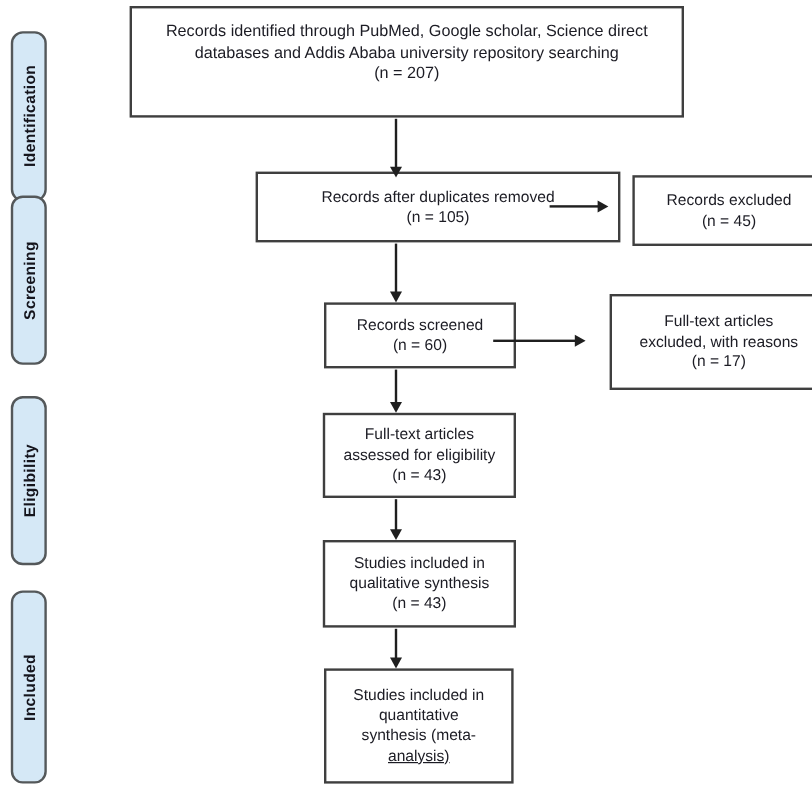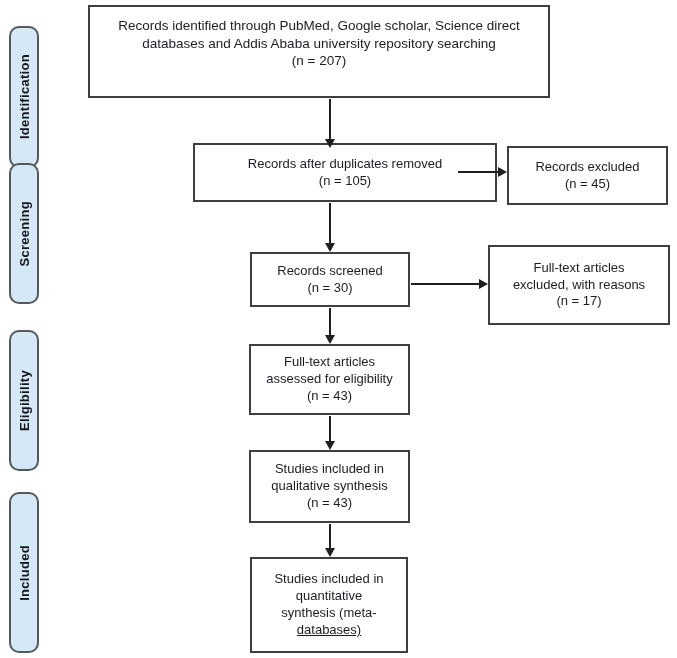--- a/index.html
+++ b/index.html
@@ -43,20 +43,21 @@
   .box {
     position: absolute;
     background: #ffffff;
     border: 2px solid #3f3f3f;
     display: flex;
     align-items: center;
     justify-content: center;
     color: #1c1c24;
     font-size: 13px;
     line-height: 1.3;
+    margin-left: 20px;
   }
   .box .txt {
     width: 100%;
     text-align: center;
     white-space: pre-line;
     padding: 1px 3px;
   }
   #box-identified   { left: 88px;  top: 5px;   width: 462px; height: 93px; font-size: 13.5px; }
   #box-identified .txt { align-self: flex-start; padding-top: 10px; }
   #box-identified   { align-items: flex-start; }
@@ -127,21 +128,21 @@
 (n = 105)</div>
   </div>
 
   <div class="box" id="box-rec-excluded">
     <div class="txt">Records excluded
 (n = 45)</div>
   </div>
 
   <div class="box" id="box-screened">
     <div class="txt">Records screened
-(n = 30)</div>
+(n = 60)</div>
   </div>
 
   <div class="box" id="box-ft-excluded">
     <div class="txt">Full-text articles
 excluded, with reasons
 (n = 17)</div>
   </div>
 
   <div class="box" id="box-ft-assessed">
     <div class="txt">Full-text articles
@@ -153,21 +154,21 @@
     <div class="txt">Studies included in
 qualitative synthesis
 (n = 43)</div>
   </div>
 
   <div class="box" id="box-quantitative">
     <div class="txt">
       <span>Studies included in
 quantitative
 synthesis (meta-</span>
-      <span class="underlined">databases)</span>
+      <span class="underlined">analysis)</span>
     </div>
   </div>
 
   <div class="arr-v" id="arr-1"></div>
   <div class="arr-v" id="arr-2"></div>
   <div class="arr-v" id="arr-3"></div>
   <div class="arr-v" id="arr-4"></div>
   <div class="arr-v" id="arr-5"></div>
   <div class="arr-h" id="arr-h1"></div>
   <div class="arr-h" id="arr-h2"></div>

